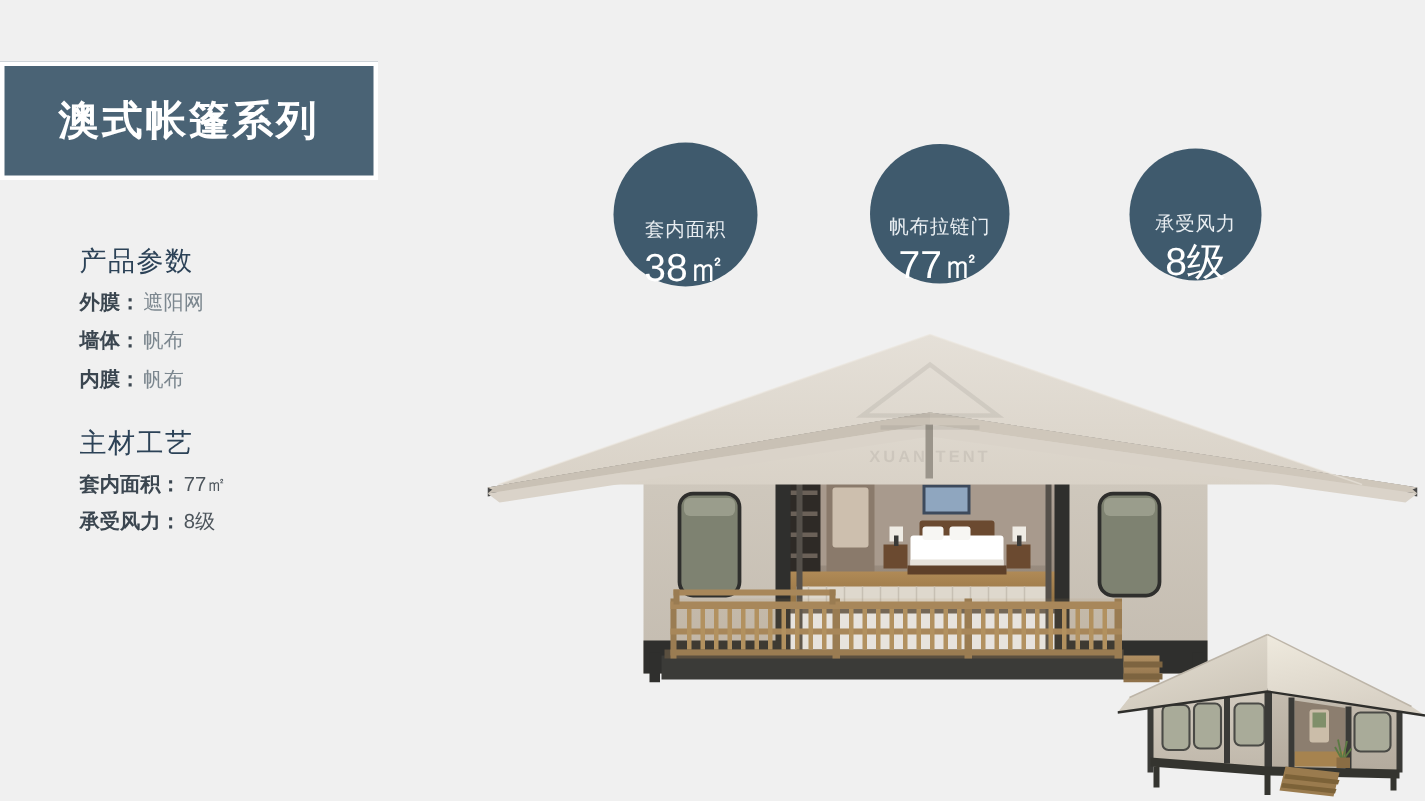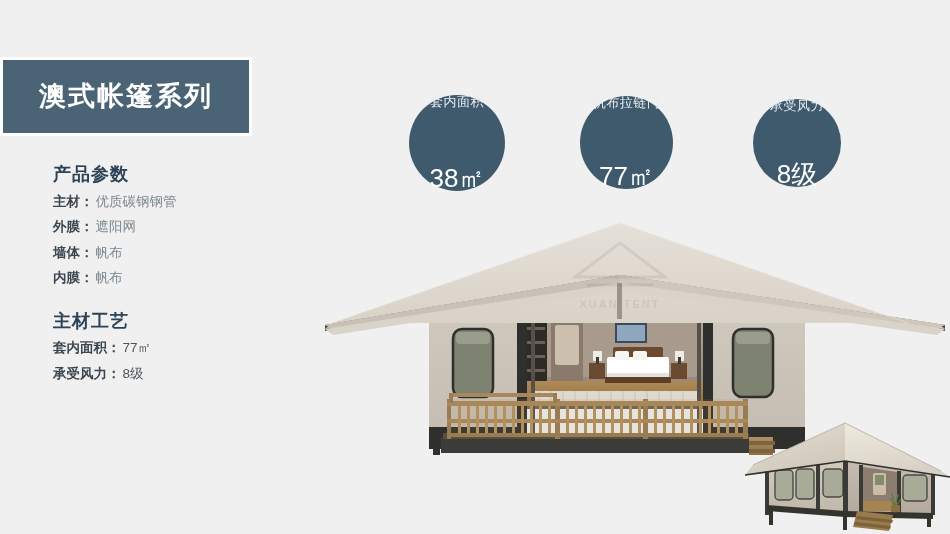--- a/index.html
+++ b/index.html
@@ -7,57 +7,57 @@
   body{
     width:950px;height:534px;overflow:hidden;
     background:#f0f0f0;
     font-family:"Liberation Sans","DejaVu Sans",sans-serif;
     position:relative;
   }
   .stage{position:absolute;left:0;top:0;width:950px;height:534px;overflow:hidden;background:#f0f0f0;}
 
   
   .title-banner{
-    position:absolute;left:0px;top:57px;width:252px;height:79px;
+    position:absolute;left:0px;top:41px;width:252px;height:79px;
     background:#4a6375;
     border:3px solid #ffffff;
     box-sizing:border-box;
     display:flex;align-items:center;justify-content:center;
   }
   .title-banner .title-text{
     color:#ffffff;font-size:27px;font-weight:bold;letter-spacing:2px;
     line-height:1;white-space:nowrap;
   }
 
   
   .spec-col{position:absolute;left:53px;top:164px;width:300px;}
   .spec-heading{
-    color:#2c4257;font-size:18px;font-weight:bold;letter-spacing:1px;
+    color:#2c4257;font-size:18px;font-weight:normal;letter-spacing:1px;
     margin:0 0 9px 0;line-height:1.2;
   }
   .spec-row{
     font-size:13.5px;line-height:1.0;margin-bottom:12px;white-space:nowrap;
   }
   .spec-row .k{color:#3b4650;font-weight:bold;}
   .spec-row .v{color:#7c878f;font-weight:normal;margin-left:2px;}
   .spec-group-2{margin-top:26px;}
   .spec-group-2 .spec-row .v{color:#4d555c;}
 
   
   .badge{
     position:absolute;border-radius:50%;
     background:#3f5a6d;
-    display:flex;flex-direction:column;align-items:center;justify-content:space-between;
+    display:flex;flex-direction:column;align-items:center;justify-content:flex-end;
     color:#ffffff;text-align:center;
   }
   .badge .b-label{font-size:13px;line-height:1;margin-bottom:6px;color:#e8edf1;letter-spacing:.5px;}
   .badge .b-value{font-size:26px;line-height:1;font-weight:normal;letter-spacing:0px;}
   #badge-0{left:409px;top:95px;width:96px;height:96px;}
   #badge-1{left:580px;top:96px;width:93px;height:93px;}
-  #badge-2{left:753px;top:99px;width:88px;height:88px;gap:16px;}
+  #badge-2{left:753px;top:99px;width:88px;height:88px;}
 
   
   .tent-wrap{position:absolute;left:325px;top:205px;width:620px;height:250px;font-weight:bold;}
   .tent-svg{display:block;width:620px;height:250px;}
 
   
   .tent-thumb-wrap{position:absolute;left:745px;top:415px;width:205px;height:119px;}
   .tent-thumb-svg{display:block;width:205px;height:119px;}
 
   .wm{font-family:"Liberation Sans",sans-serif;}
@@ -69,23 +69,20 @@
 
   <div class="title-banner">
     <span class="title-text">澳式帐篷系列</span>
   </div>
 
   <div class="spec-col">
 
     <div>
       <div class="spec-heading">产品参数</div>
 
-      <div class="spec-row">
-        <span class="k">主材：</span><span class="v">优质碳钢钢管</span>
-      </div>
       <div class="spec-row">
         <span class="k">外膜：</span><span class="v">遮阳网</span>
       </div>
       <div class="spec-row">
         <span class="k">墙体：</span><span class="v">帆布</span>
       </div>
       <div class="spec-row">
         <span class="k">内膜：</span><span class="v">帆布</span>
       </div>
     </div>

